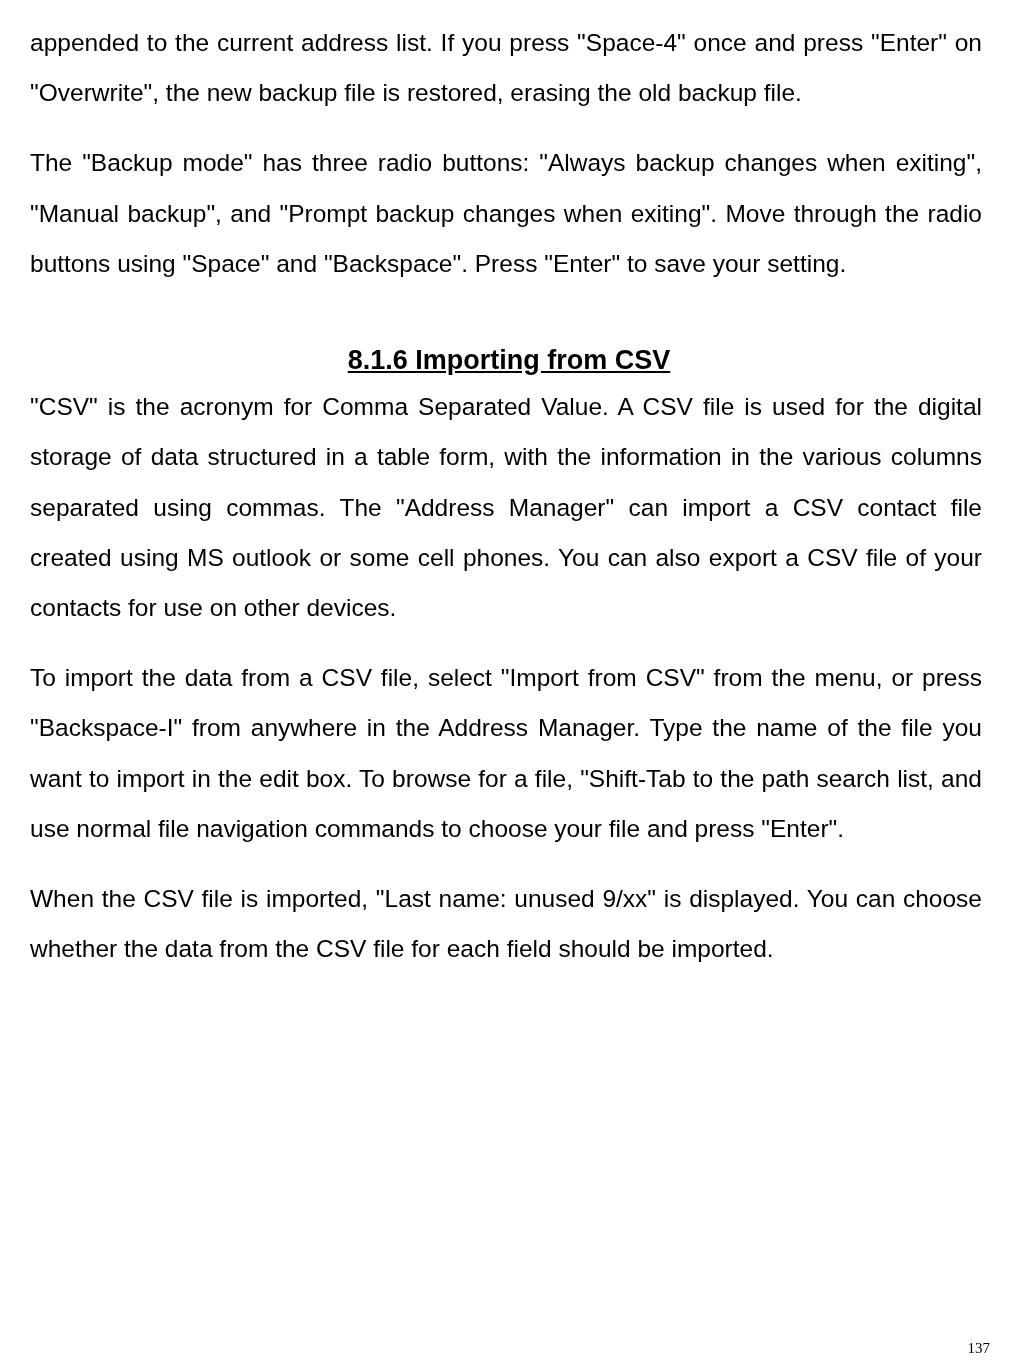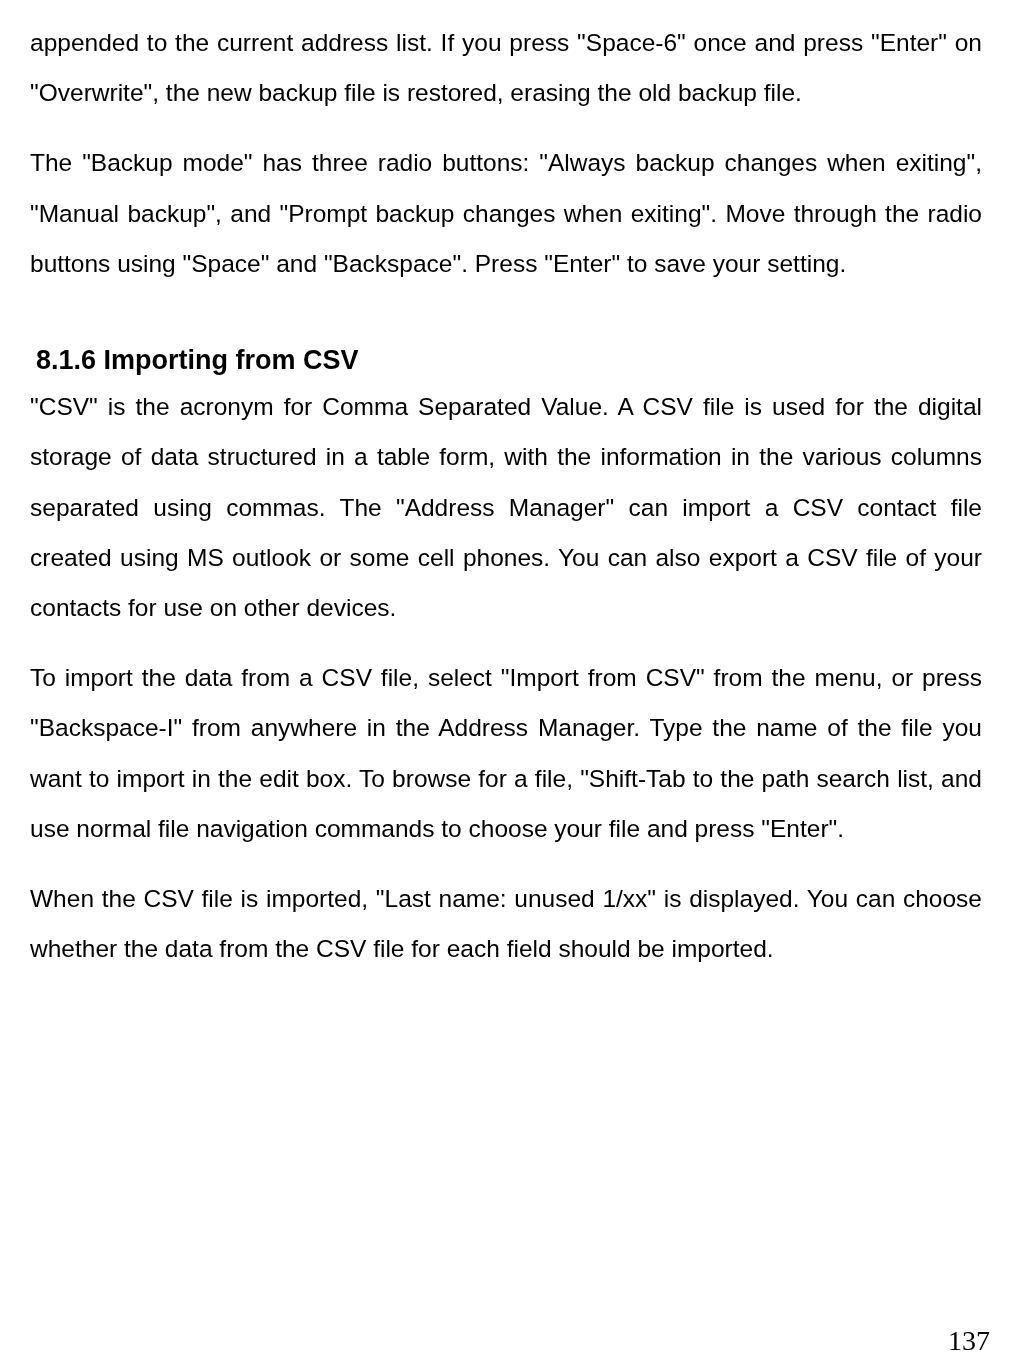--- a/index.html
+++ b/index.html
@@ -20,42 +20,43 @@
   .para {
     font-size: 24.5px;
     line-height: 2.05;
     text-align: justify;
     margin: 0 0 20px 0;
   }
   .heading {
     font-size: 27px;
     font-weight: bold;
     margin: 56px 0 6px 6px;
-    text-align: left;
+    text-align: center;
+    text-decoration: underline;
   }
   .pagenum {
     position: absolute;
     bottom: 14px;
     right: 22px;
     font-family: "Times New Roman", Times, serif;
-    font-size: 28px;
+    font-size: 15px;
   }
 </style>
 </head>
 <body>
 
 <div class="page">
 
-  <p class="para">appended to the current address list. If you press "Space-6" once and press "Enter" on "Overwrite", the new backup file is restored, erasing the old backup file.</p>
+  <p class="para">appended to the current address list. If you press "Space-4" once and press "Enter" on "Overwrite", the new backup file is restored, erasing the old backup file.</p>
 
 
   <p class="para">The "Backup mode" has three radio buttons: "Always backup changes when exiting", "Manual backup", and "Prompt backup changes when exiting". Move through the radio buttons using "Space" and "Backspace". Press "Enter" to save your setting.</p>
 
   <h2 class="heading">8.1.6 Importing from CSV</h2>
 
   <p class="para">"CSV" is the acronym for Comma Separated Value. A CSV file is used for the digital storage of data structured in a table form, with the information in the various columns separated using commas. The "Address Manager" can import a CSV contact file created using MS outlook or some cell phones. You can also export a CSV file of your contacts for use on other devices.</p>
 
   <p class="para">To import the data from a CSV file, select "Import from CSV" from the menu, or press "Backspace-I" from anywhere in the Address Manager. Type the name of the file you want to import in the edit box. To browse for a file, "Shift-Tab to the path search list, and use normal file navigation commands to choose your file and press "Enter".</p>
 
-  <p class="para">When the CSV file is imported, "Last name: unused 1/xx" is displayed. You can choose whether the data from the CSV file for each field should be imported.</p>
+  <p class="para">When the CSV file is imported, "Last name: unused 9/xx" is displayed. You can choose whether the data from the CSV file for each field should be imported.</p>
 
   <div class="pagenum">137</div>
 </div>
 
 </body></html>

